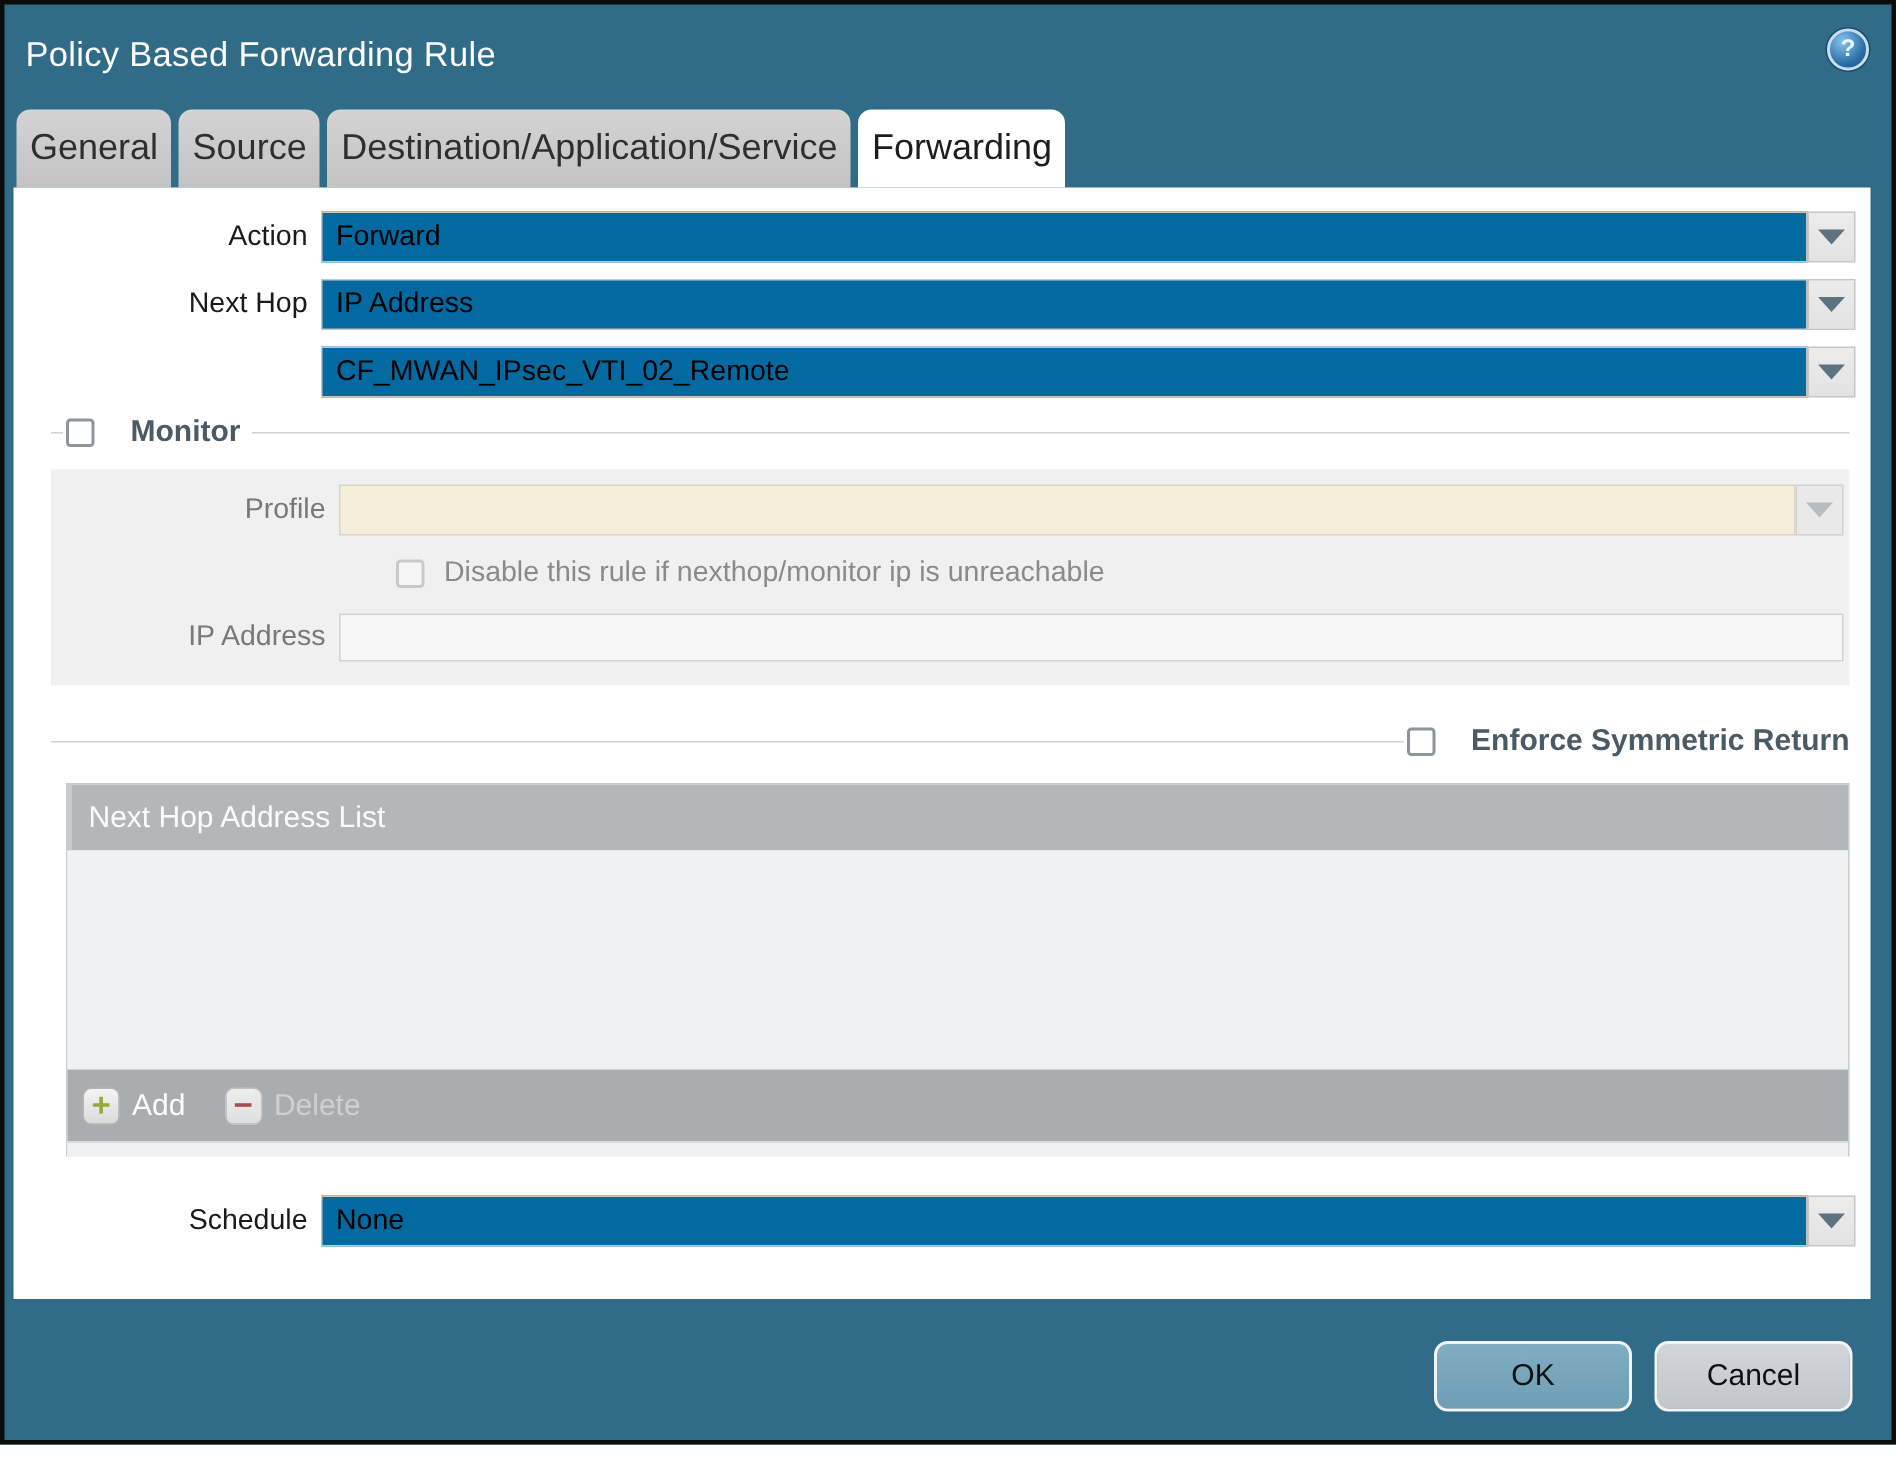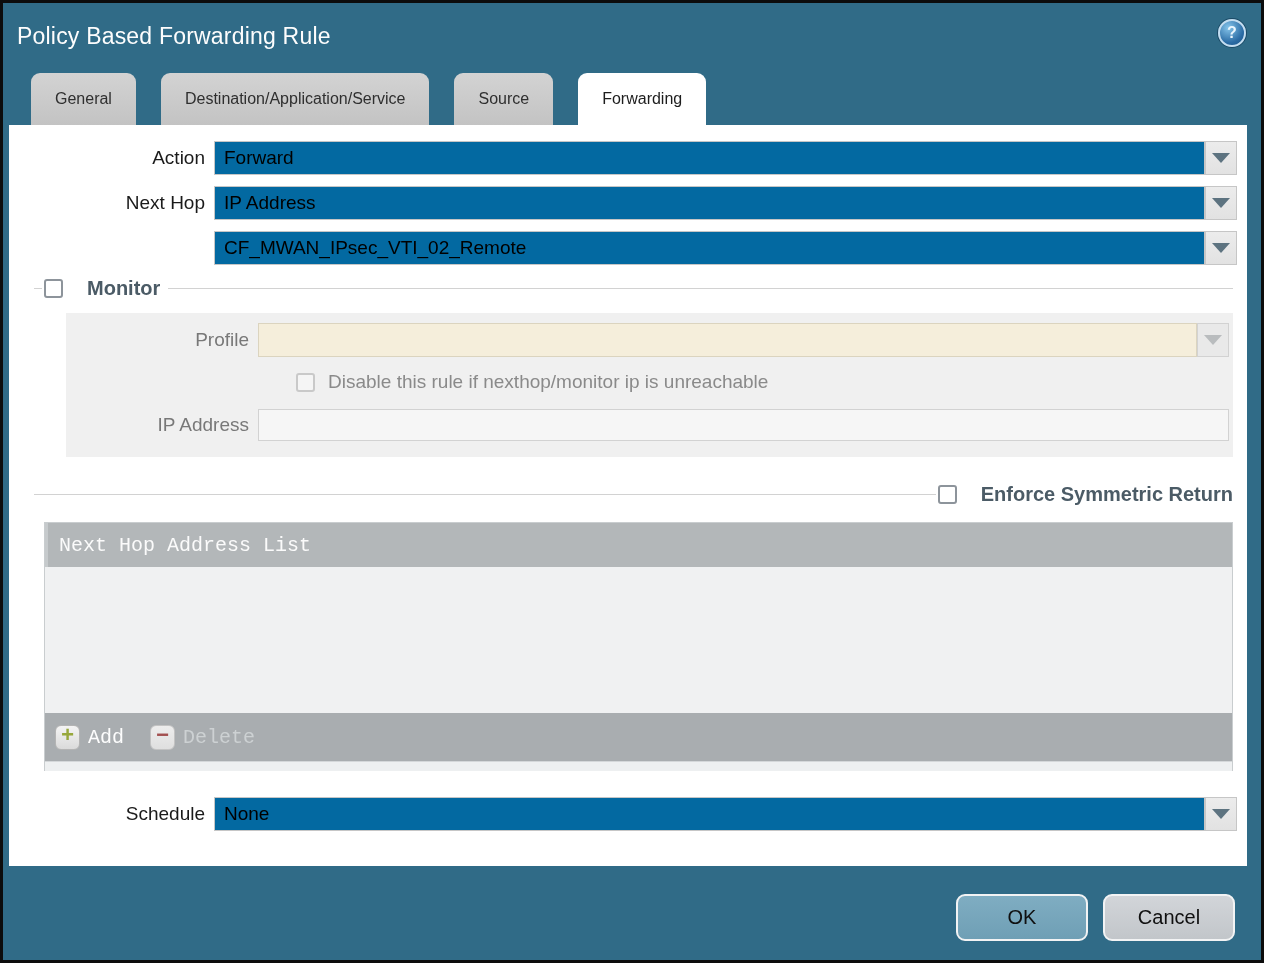--- a/index.html
+++ b/index.html
@@ -24,25 +24,25 @@
     box-shadow: 0 0 0 1px #1c4a66;
     color:#eaf5fd; font-size:16px; font-weight:bold;
     display:flex; align-items:center; justify-content:center;
     cursor:pointer;
   }
 
   
   .tab-strip { position:absolute; left:8px; top:70px; height:52px; display:flex; gap:5px; }
   .tab {
     height:52px; line-height:52px;
-    padding:0 24px;
+    padding:0 9px;
     background: linear-gradient(#d3d3d3, #c3c3c3);
-    color:#2f2f2f; font-size:16px;
+    color:#2f2f2f; font-size:24px;
     border-radius: 9px 9px 0 0;
-    cursor:pointer; white-space:nowrap;margin-left:20px;
+    cursor:pointer; white-space:nowrap;
   }
   .tab--active { background:#ffffff; color:#1d1d1d; }
 
   
   .content {
     position:absolute; left:6px; right:14px; top:122px; bottom:94px;
     background:#ffffff;
     padding-top:16px;
     overflow:hidden;
   }
@@ -74,31 +74,31 @@
   .fset legend { display:flex; align-items:center; gap:24px; margin-left:8px; padding:0 8px 0 2px; }
   .legend-text { font-size:20px; font-weight:bold; color:#4b5b66; }
   .cbx {
     width:19px; height:19px; flex:none;
     border:2px solid #8d949b; border-radius:3px; background:#fff;
     cursor:pointer;
   }
   .cbx--disabled { border-color:#c9c9c9; background:#f5f5f5; cursor:default; }
 
   
-  .monitor-panel { background:#f0f0f0; margin-top:13px; padding:10px 4px 16px 0;margin-left:32px; }
+  .monitor-panel { background:#f0f0f0; margin-top:13px; padding:10px 4px 16px 0; }
   .monitor-row { display:flex; align-items:center; }
   .monitor-row .lbl { width:192px; text-align:right; padding-right:9px; font-size:19px; color:#787878; flex:none; }
   .profile-field { flex:1; height:34px; background:#f5eedb; border:1px solid #dbd4bf; }
   .disable-row { display:flex; align-items:center; gap:13px; margin:14px 0 16px 230px; }
   .disable-row .txt { font-size:19px; color:#8a8a8a;text-align:right; }
   .plain-input { flex:1; height:32px; background:#f6f6f6; border:1px solid #d2d2d2; font-size:19px; color:#555; padding:0 8px; display:flex; align-items:center; }
 
   
   .fset--symmetric { margin-top:26px;text-align:right; }
-  .nh-table { margin:16px 0 0 10px; border:1px solid #c9cdcf; border-bottom:none;font-family:Liberation Mono, monospace; }
+  .nh-table { margin:16px 0 0 10px; border:1px solid #c9cdcf; border-bottom:none; }
   .nh-head {
     height:44px; background:#b3b7b9; border-left:3px solid #c6cacc;
     display:flex; align-items:center; padding-left:11px;
     color:#fbfbfb; font-size:20px;
   }
   .nh-body { height:146px; background:#f0f1f2; }
   .nh-foot { height:48px; background:#a9adb0; display:flex; align-items:center; padding-left:10px; gap:26px; }
   .tool-btn { display:flex; align-items:center; gap:8px; cursor:pointer; }
   .tool-btn .ic {
     width:25px; height:25px; border-radius:6px;
@@ -130,22 +130,22 @@
 </head>
 <body>
 
 <div class="dialog">
 
   <div class="title">Policy Based Forwarding Rule</div>
   <div class="help-btn">?</div>
 
   <div class="tab-strip">
     <div class="tab">General</div>
+    <div class="tab">Source</div>
     <div class="tab">Destination/Application/Service</div>
-    <div class="tab">Source</div>
     <div class="tab tab--active">Forwarding</div>
   </div>
 
   <div class="content">
 
     <div class="form-row">
       <div class="lbl">Action</div>
       <div class="combo-text">Forward</div>
       <div class="dd-btn">
           <span class="dd-arrow"></span>

